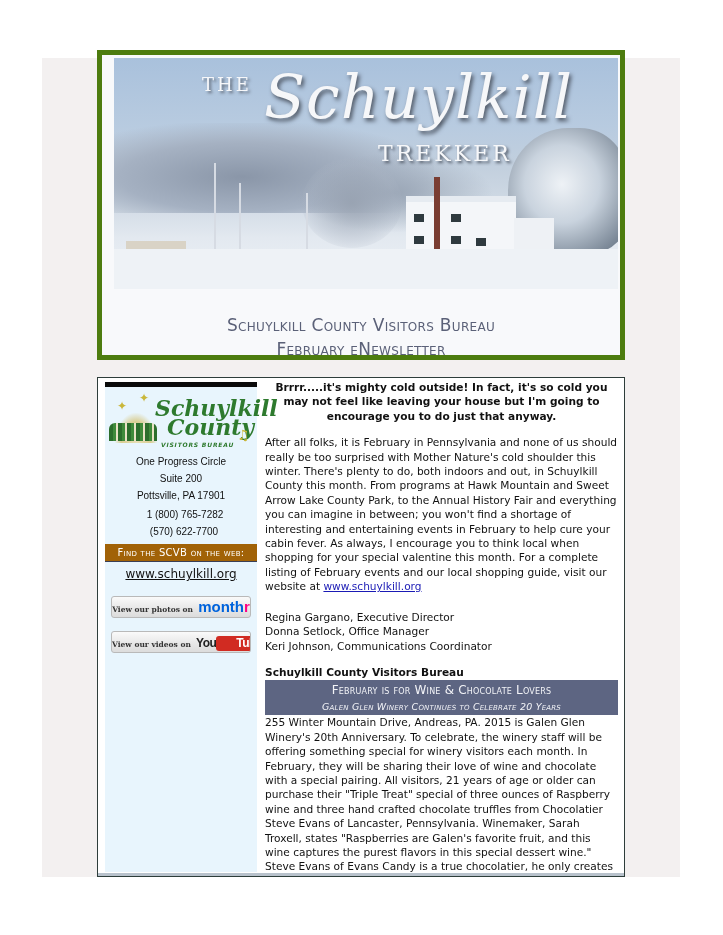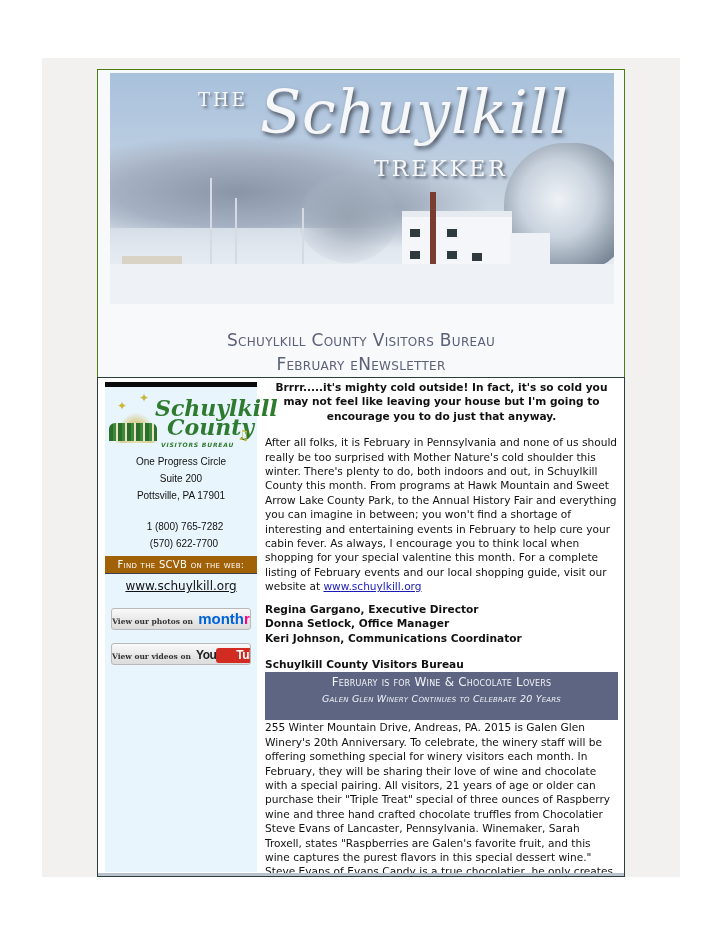--- a/index.html
+++ b/index.html
@@ -1,18 +1,18 @@
 <!DOCTYPE html>
 <html><head>
 <meta charset="utf-8">
 <style>
   html, body { margin: 0; padding: 0; background: #ffffff; }
   body { width: 723px; height: 935px; position: relative; overflow: hidden; font-family: "DejaVu Sans", sans-serif; }
   .outer-bg { position: absolute; left: 42px; top: 58px; width: 638px; height: 819px; background: #f3f0f0; }
-  .header-box { position: absolute; left: 97px; top: 69px; width: 528px; height: 310px; background: #f8f9fb; border: 1px solid #4d7c0f; box-sizing: border-box; }
+  .header-box { position: absolute; left: 97px; top: 50px; width: 528px; height: 310px; background: #f8f9fb; border: 5px solid #4d7c0f; box-sizing: border-box; }
   .banner { position: absolute; left: 12px; top: 3px; width: 504px; height: 231px; overflow: hidden;
     background: linear-gradient(180deg, #a9c1dc 0%, #b8cbe0 30%, #c3d0de 48%, #cfd9e4 62%, #e3e9f0 78%, #eef2f7 100%); }
   .banner .hill { position: absolute; left: 0; top: 65px; width: 320px; height: 90px; background: radial-gradient(ellipse at 40% 60%, #8a96a8 0%, #a5b1c2 45%, rgba(180,192,208,0) 75%); }
   .banner .hill2 { position: absolute; left: 180px; top: 95px; width: 200px; height: 80px; background: radial-gradient(ellipse at 50% 50%, #9aa6b6 0%, rgba(180,192,208,0) 70%); }
   .banner .tree-r { position: absolute; right: -10px; top: 70px; width: 120px; height: 125px; border-radius: 50% 40% 30% 40%; background: radial-gradient(ellipse at 45% 45%, #eef2f6 0%, #c9d3de 40%, #7d8a99 80%, #5d6a78 100%); }
   .banner .tree-m { position: absolute; left: 188px; top: 100px; width: 100px; height: 90px; border-radius: 50%; background: radial-gradient(ellipse, rgba(150,160,175,0.8) 0%, rgba(170,180,195,0.3) 60%, rgba(200,210,220,0) 80%); }
   .banner .house { position: absolute; left: 292px; top: 138px; width: 110px; height: 60px; background: #f4f6f9; border-top: 6px solid #e6ebf1; }
   .banner .house .chim { position: absolute; left: 28px; top: -25px; width: 6px; height: 85px; background: #7a3d32; }
   .banner .house .win { position: absolute; width: 10px; height: 8px; background: #2f3a3f; }
   .banner .house2 { position: absolute; left: 400px; top: 160px; width: 40px; height: 38px; background: #eef1f5; }
@@ -30,43 +30,43 @@
   .logo { position: relative; height: 62px; margin: 0 4px; }
   .logo .sun { position: absolute; left: 6px; top: 22px; width: 42px; height: 30px; background: radial-gradient(ellipse at 50% 100%, #e7dfb6 0%, #d9ce93 50%, rgba(232,245,253,0) 72%); }
   .logo .trees { position: absolute; left: 0; top: 32px; width: 48px; height: 18px; background: repeating-linear-gradient(90deg, #2c6e2c 0 4px, #3f8a3a 4px 7px, #e8e1c4 7px 9px); border-radius: 6px 6px 0 0; }
   .logo .star { position: absolute; color: #c9b73a; font-size: 12px; }
   .logo .l1 { position: absolute; left: 46px; top: 4px; font-family: "DejaVu Serif", serif; font-style: italic; font-weight: bold; font-size: 22px; color: #2e7a2e; }
   .logo .l2 { position: absolute; left: 58px; top: 23px; font-family: "DejaVu Serif", serif; font-style: italic; font-weight: bold; font-size: 22px; color: #2e7a2e; }
   .logo .l3 { position: absolute; left: 52px; top: 50px; font-size: 6px; font-weight: bold; letter-spacing: 0.8px; color: #2e7a2e; font-style: italic; }
   .logo .notes { position: absolute; left: 128px; top: 36px; font-size: 14px; color: #c9b73a; }
   .addr { text-align: center; font-family: "Liberation Sans", sans-serif; font-size: 10px; color: #111; }
   .addr div { line-height: 17px; }
-  .addr .gap { margin-top: 14px; padding-left: 8px; }
+  .addr .gap { margin-top: 2px; padding-left: 8px; }
   .find-bar { margin-top: 4px; height: 17px; background: #a16207; color: #ffffff; font-size: 10px; font-variant: small-caps; text-align: center; line-height: 17px; letter-spacing: 0.3px; border-bottom: 1px solid #3a3f55; }
   .site-link { display: block; text-align: center; font-size: 12px; color: #111; text-decoration: underline; margin-top: 5px; }
   .social { display: block; margin: 0 auto; width: 140px; height: 22px; border: 1px solid #b9b9b9; border-radius: 3px; background: linear-gradient(180deg, #fafafa 0%, #e8e8e8 55%, #dcdcdc 100%); box-sizing: border-box; text-align: center; line-height: 20px; white-space: nowrap; overflow: hidden; }
   .social.fb { margin-top: 18px; }
   .social.fl { margin-top: 15px; }
   .social.yt { margin-top: 13px; }
   .social .pre { font-family: "DejaVu Serif", serif; font-weight: bold; font-size: 7.5px; color: #333; }
   .social.fb .pre { font-family: "Liberation Sans", sans-serif; font-size: 10px; color: #3b5998; }
   .fb-word { font-family: "Liberation Sans", sans-serif; font-weight: bold; font-size: 13px; color: #3b5998; }
   .fb-f { display: inline-block; width: 12px; height: 12px; background: #3b5998; color: #fff; font-size: 10px; line-height: 13px; font-weight: bold; border-radius: 2px; vertical-align: -1px; }
   .fl-word { font-family: "Liberation Sans", sans-serif; font-weight: bold; font-size: 15px; }
   .fl-word .a { color: #0063dc; } .fl-word .b { color: #ff0084; }
   .yt-you { font-family: "Liberation Sans", sans-serif; font-weight: bold; font-size: 12px; color: #222; letter-spacing: -0.5px; }
   .yt-tube { display: inline-block; background: #d12b22; color: #fff; font-family: "Liberation Sans", sans-serif; font-weight: bold; font-size: 12px; padding: 0 20px; border-radius: 3px; line-height: 15px; letter-spacing: -0.5px; }
   .content { position: absolute; left: 167px; top: 2px; width: 353px; font-family: "DejaVu Sans", sans-serif; font-size: 10.6px; line-height: 14.4px; color: #111; }
   .content p { margin: 0; }
   .content .intro { font-weight: bold; text-align: center; }
   .content .para { margin-top: 12px; }
   .content a { color: #1a1ab5; text-decoration: underline; }
-  .content .sig { margin-top: 8px; font-weight: bold; }
+  .content .sig { margin-top: 16px; font-weight: normal; }
   .content .org { margin-top: 12px; font-weight: bold; }
-  .sec-head { margin-top: 1px; background: #5d6582; color: #f2f3f7; text-align: center; padding: 2px 0 14px 0; }
+  .sec-head { margin-top: 1px; background: #5d6582; color: #f2f3f7; text-align: center; padding: 2px 0 1px 0; }
   .sec-head .h1 { font-size: 12px; font-variant: small-caps; line-height: 17px; letter-spacing: 0.2px; }
   .sec-head .h2 { font-size: 9.5px; font-style: italic; font-variant: small-caps; line-height: 15px; letter-spacing: 0.2px; }
   .article { margin-top: 1px; }
 </style>
 </head>
 <body>
 
 <div class="outer-bg"></div>
 
 <div class="header-box">

